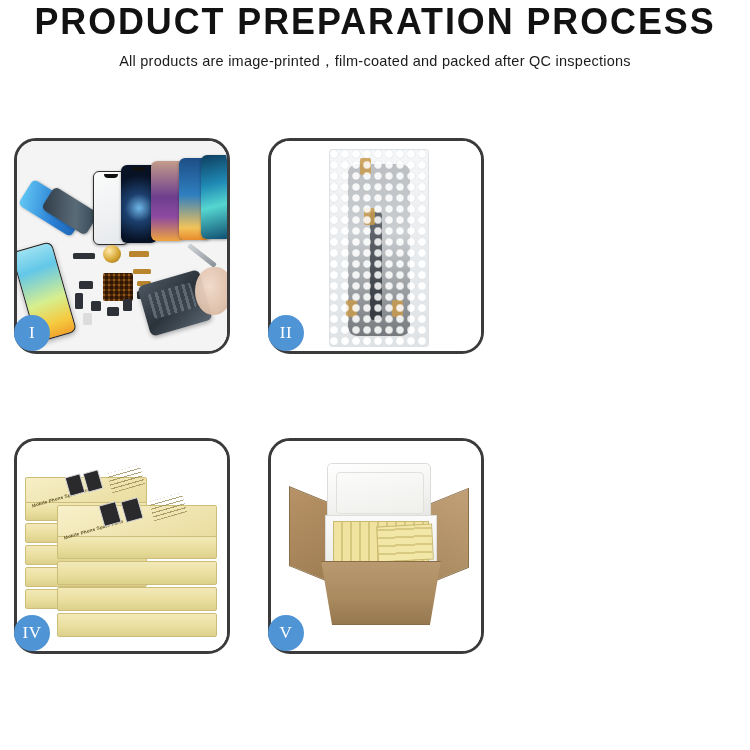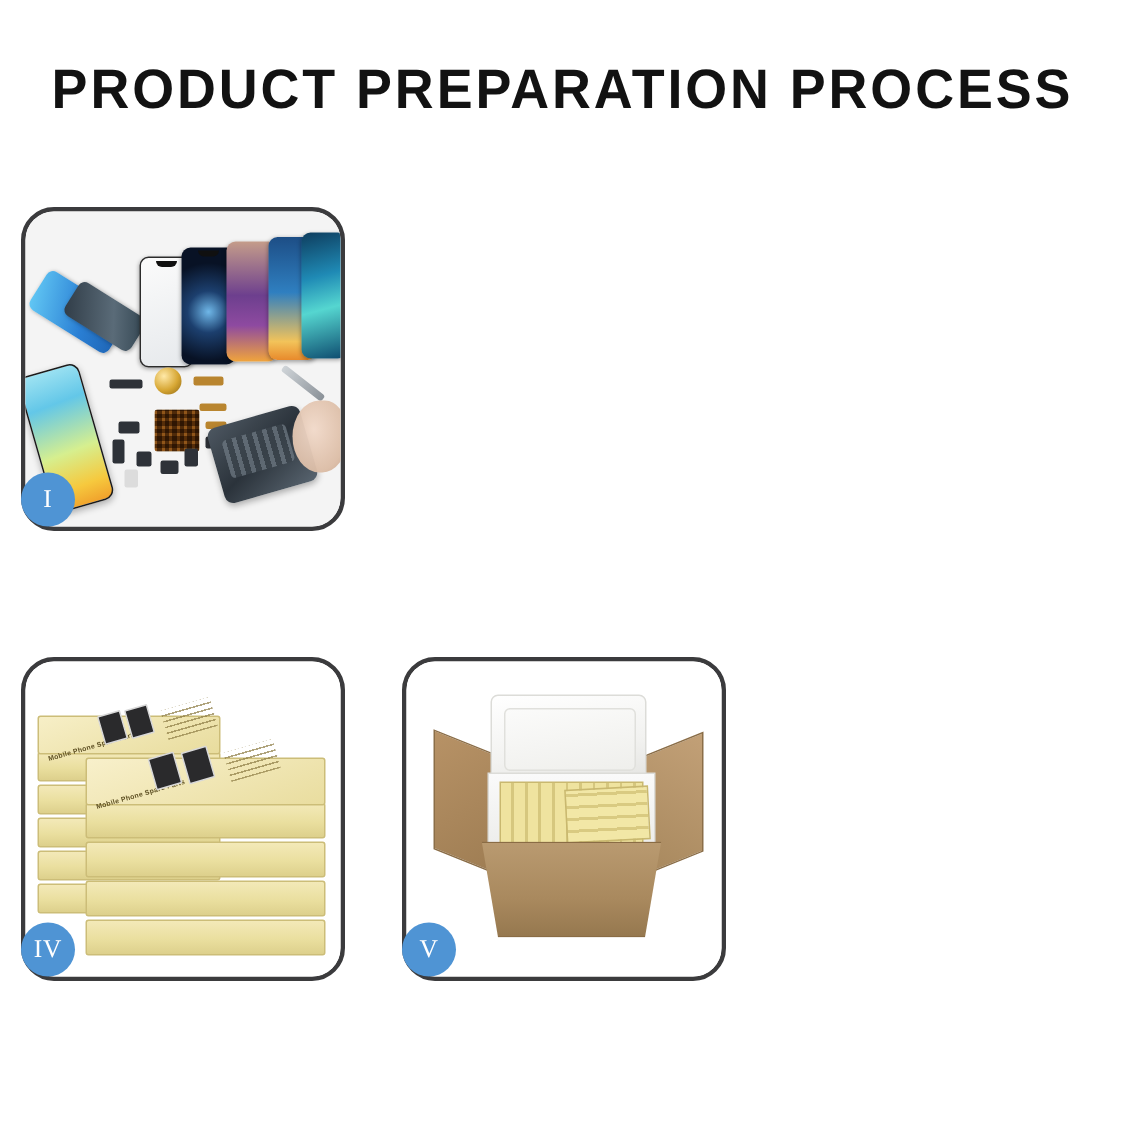--- a/index.html
+++ b/index.html
@@ -11,21 +11,20 @@
     width: 750px;
     height: 750px;
     font-family: "Liberation Sans", sans-serif;
     overflow: hidden;
     position: relative;
   }
 
   
   .header {
     width: 750px;
-    padding-top: 38px;
     text-align: center;
   }
   .main-title {
     font-family: "Liberation Sans", sans-serif;
     font-size: 37px;
     font-weight: bold;
     letter-spacing: 2.0px;
     color: #121212;
     line-height: 44px;
     margin: 0;
@@ -443,20 +442,21 @@
     width: 11px; height: 16px;
     background: #9d8059;
     opacity:.9;
   }
 </style>
 </head>
 <body>
 
 <div class="header">
   <h1 class="main-title">PRODUCT PREPARATION PROCESS</h1>
+  <p class="sub-title">All products are image-printed，film-coated and packed after QC inspections</p>
 </div>
 
 <div class="grid">
 
   <div class="row">
 
     <div class="panel">
       <div class="panel-inner p1">
         <div class="phone-row">
           <div class="ph ph-a"></div>
@@ -485,20 +485,34 @@
         <div class="flex-part" style="left:116px;top:128px;width:18px;height:5px;"></div>
         <div class="flex-part" style="left:120px;top:140px;width:14px;height:5px;"></div>
         <div class="chip" style="left:66px;top:172px;width:9px;height:12px;background:#dcdcdc;"></div>
         <div class="housing"></div>
         <div class="tool"></div>
         <div class="hand"></div>
       </div>
       <div class="badge">I</div>
     </div>
 
+    <div class="panel">
+      <div class="panel-inner p2">
+        <div class="bubble-bag">
+          <div class="bag-part"></div>
+          <div class="bag-cable"></div>
+          <div class="bag-conn" style="left:30px;top:8px;"></div>
+          <div class="bag-conn" style="left:34px;top:58px;"></div>
+          <div class="bag-conn" style="left:16px;top:150px;"></div>
+          <div class="bag-conn" style="left:62px;top:150px;"></div>
+          <div class="bag-sheen"></div>
+        </div>
+      </div>
+      <div class="badge">II</div>
+    </div>
 
   </div>
 
   <div class="row">
 
     <div class="panel">
       <div class="panel-inner p4">
         <div class="stack">
 
           <div class="sbox" style="left:0px;top:40px;width:120px;height:18px;"></div>

